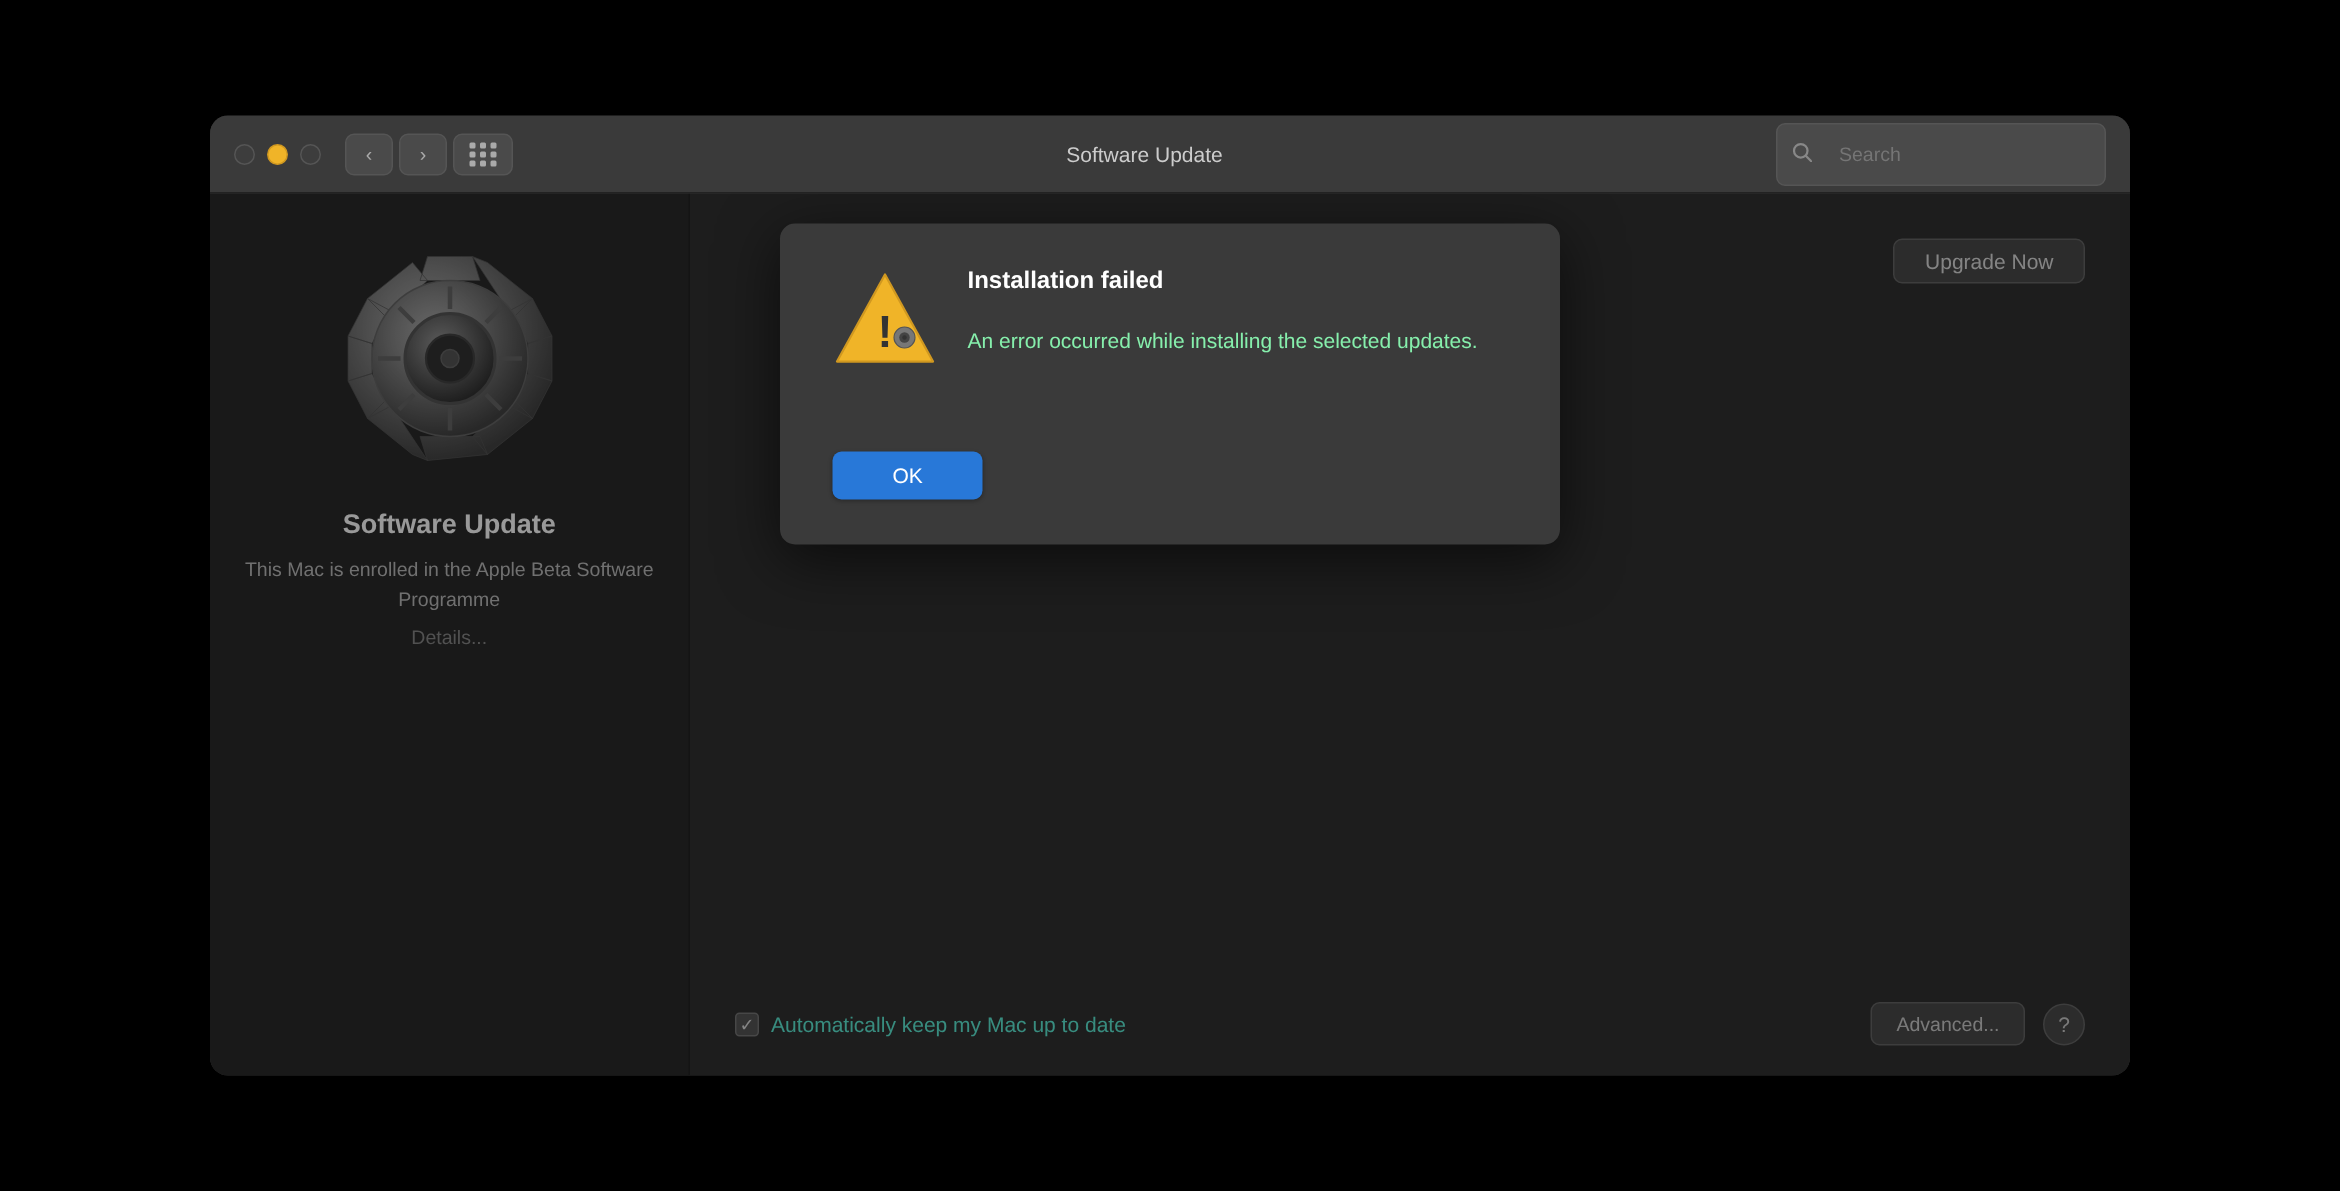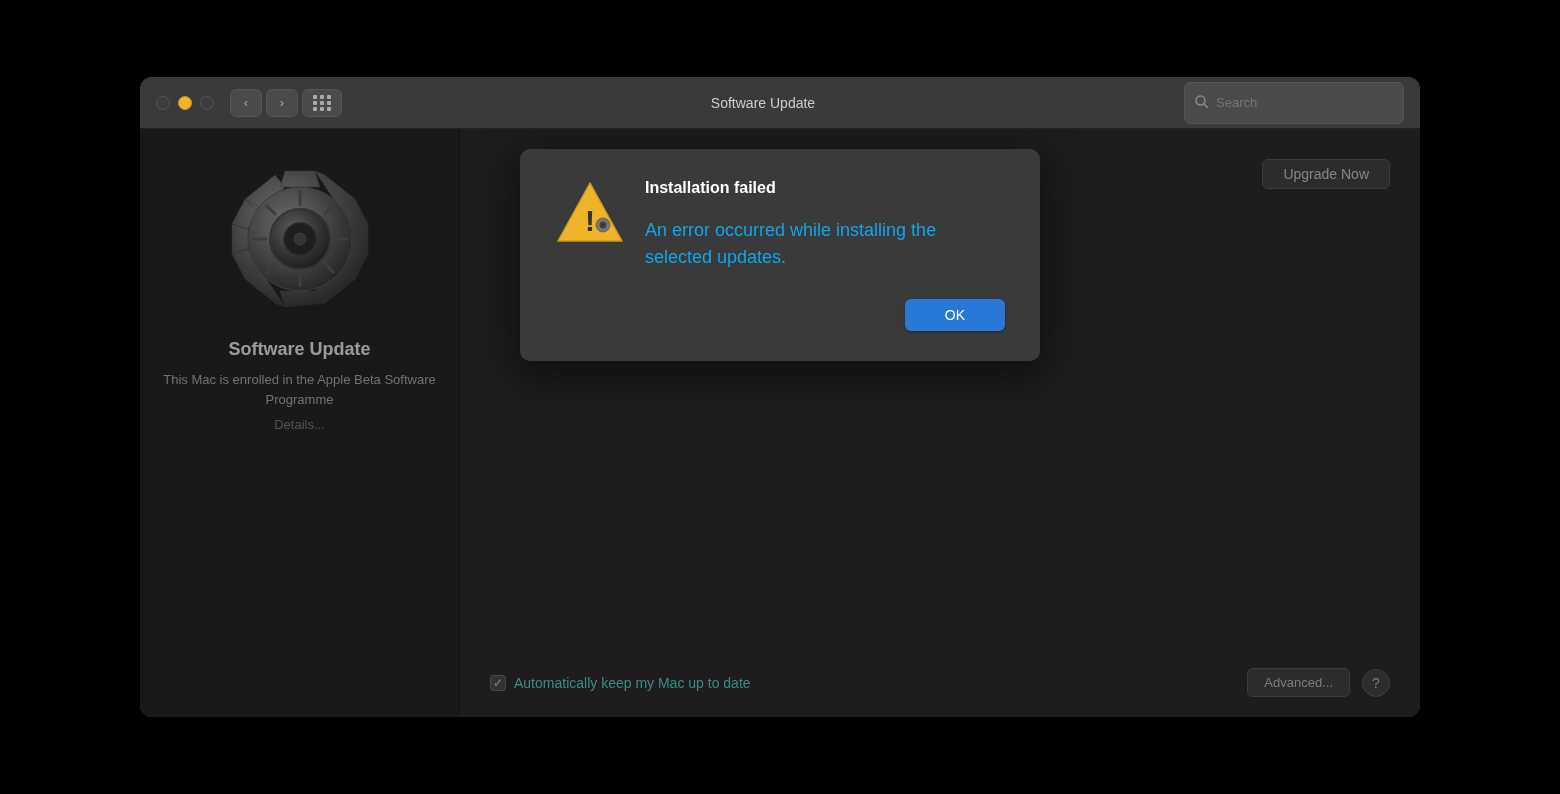--- a/index.html
+++ b/index.html
@@ -106,21 +106,21 @@
     }
 
     .search-bar {
       display: flex;
       align-items: center;
       background: #4a4a4a;
       border: 1px solid #555;
       border-radius: 6px;
       padding: 12px 10px;
       width: 220px;
-      gap: 8px;
+      gap: 18px;
     }
 
     .search-icon-svg {
       color: #888;
       font-size: 13px;
       flex-shrink: 0;
     }
 
     .search-input {
       background: transparent;
@@ -320,28 +320,29 @@
     }
 
     .modal-title {
       color: #fff;
       font-size: 16px;
       font-weight: 700;
       margin-bottom: 20px;
     }
 
     .modal-message {
-      color: #0ea5e9;
-      font-size: 18px;
+      color: #86efac;
+      font-size: 14px;
       line-height: 1.5;
     }
 
     .modal-footer {
       display: flex;
-      justify-content: flex-end;
+      justify-content: flex-start;
+      margin-top: 24px;
     }
 
     .ok-btn {
       background: #2878d8;
       border: none;
       border-radius: 6px;
       color: #fff;
       font-size: 14px;
       font-weight: 500;
       padding: 8px 40px;

